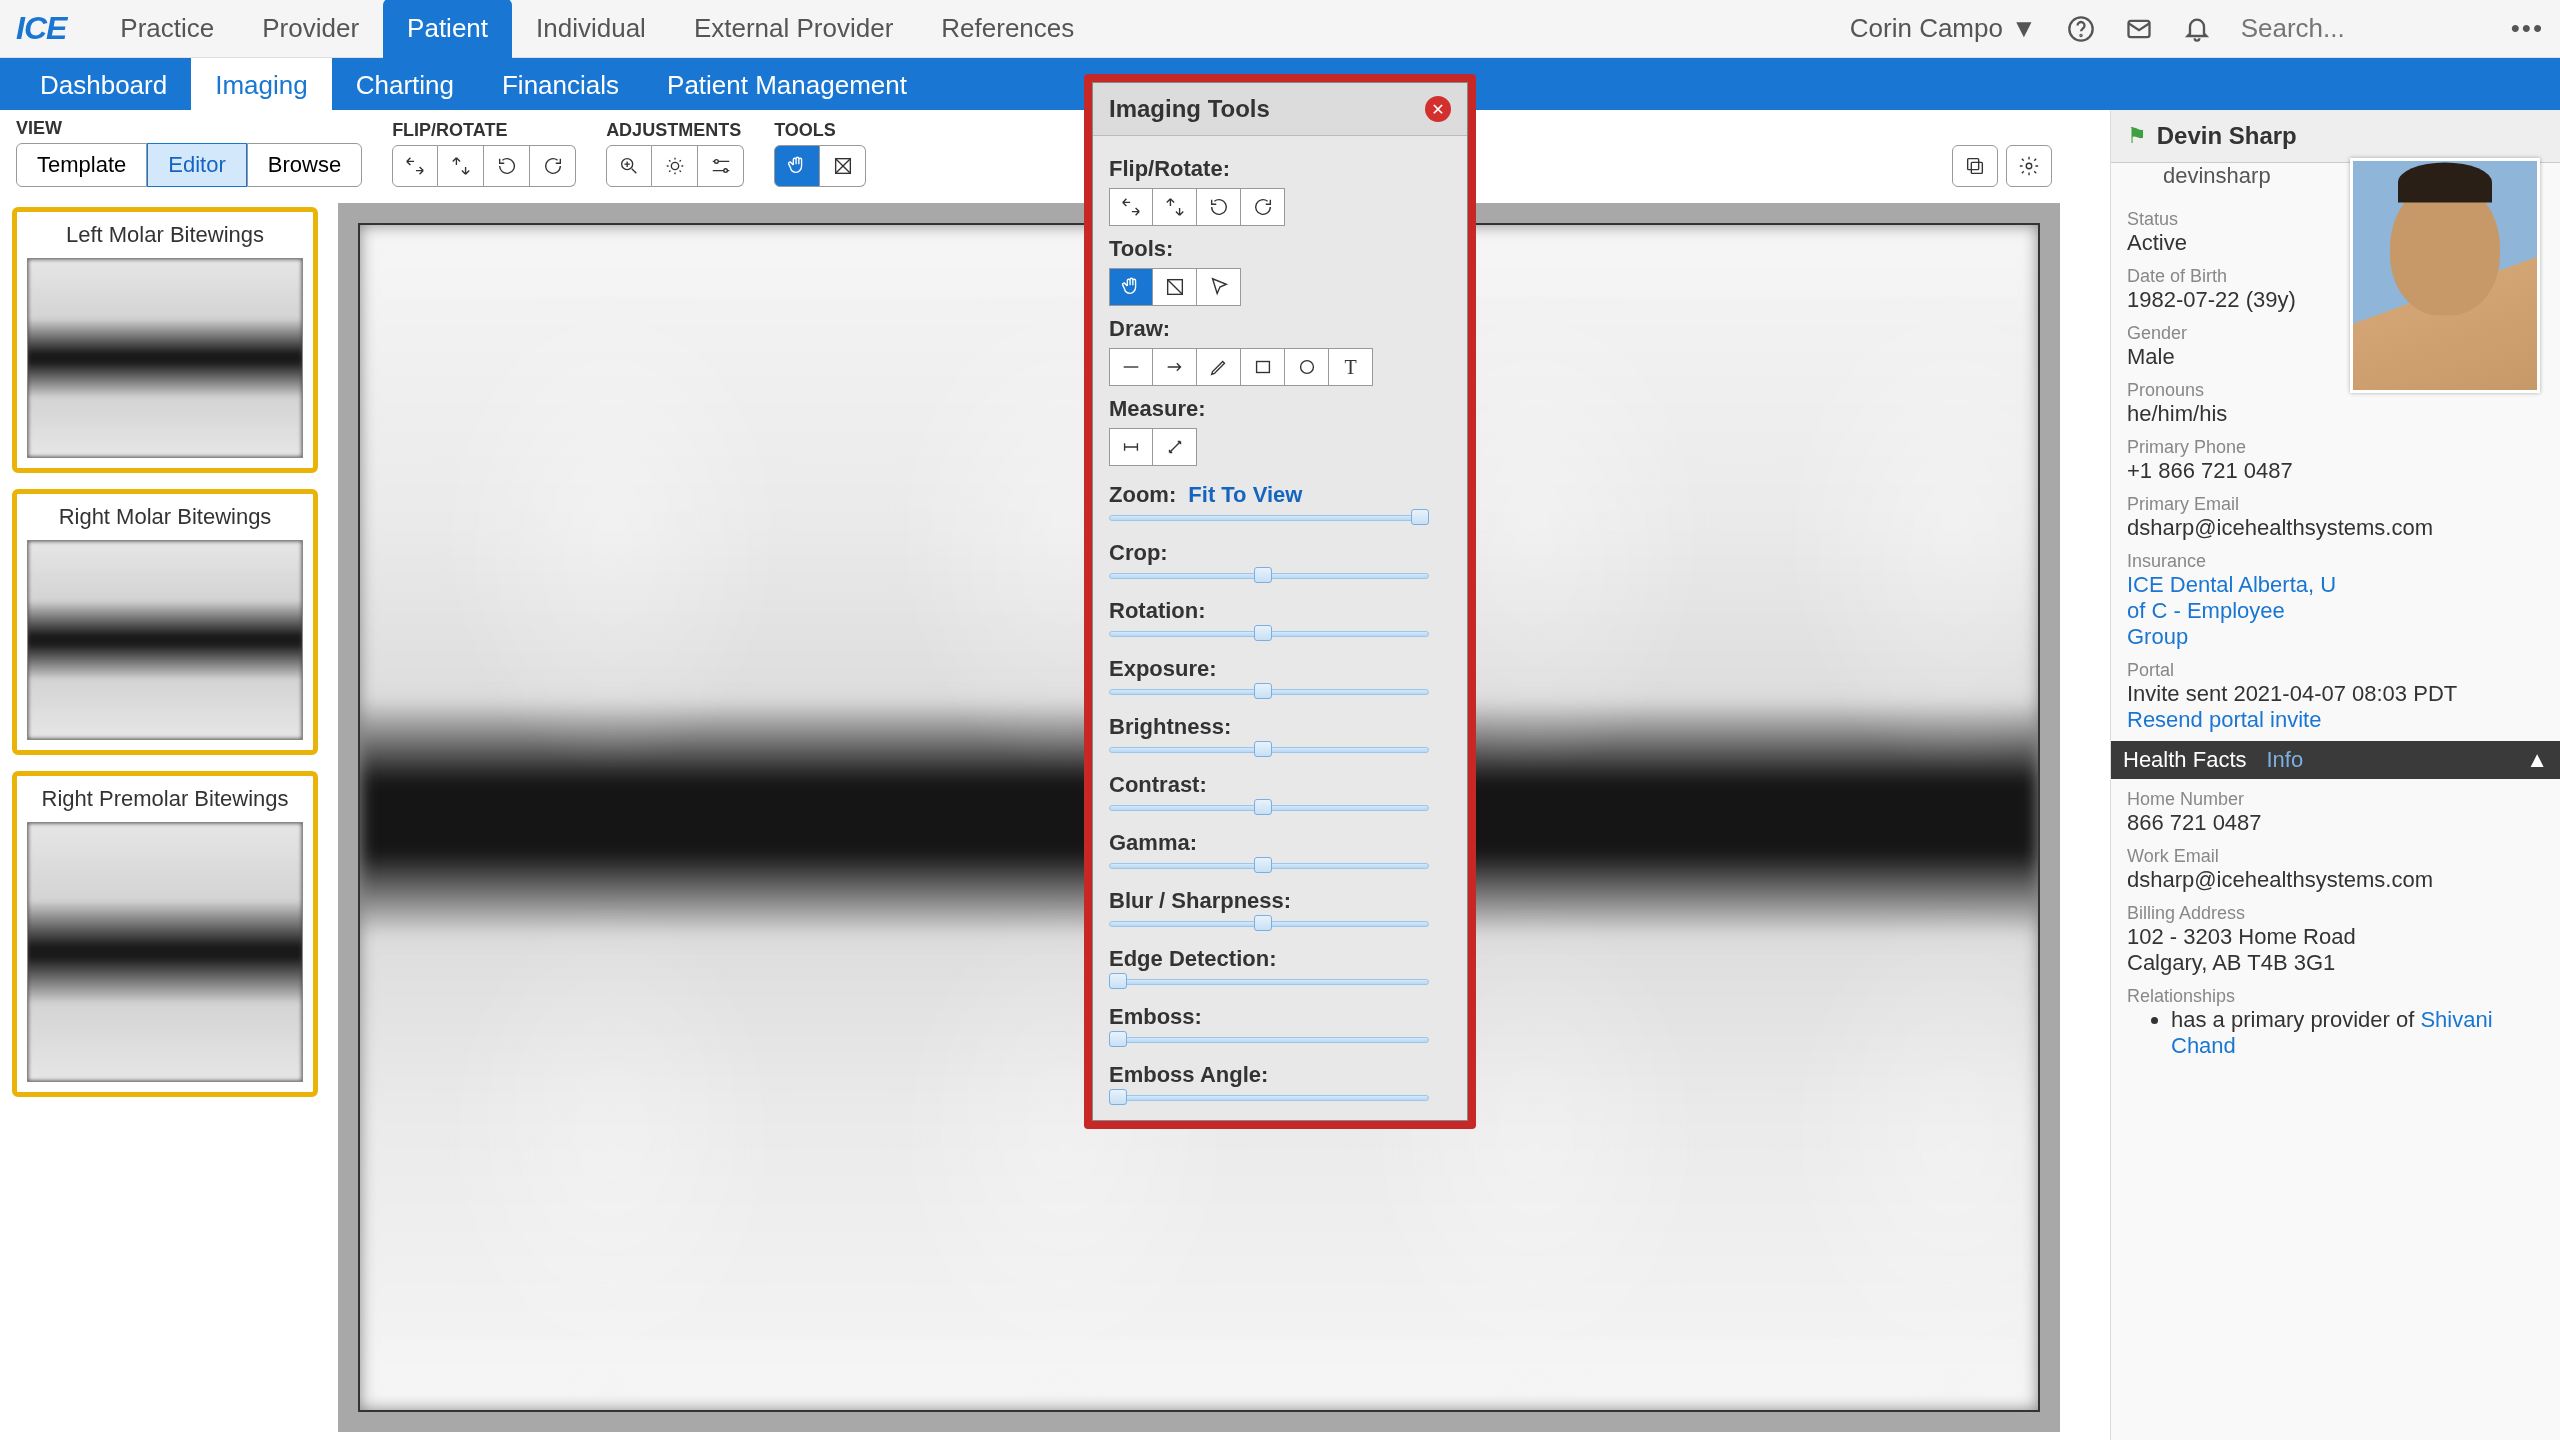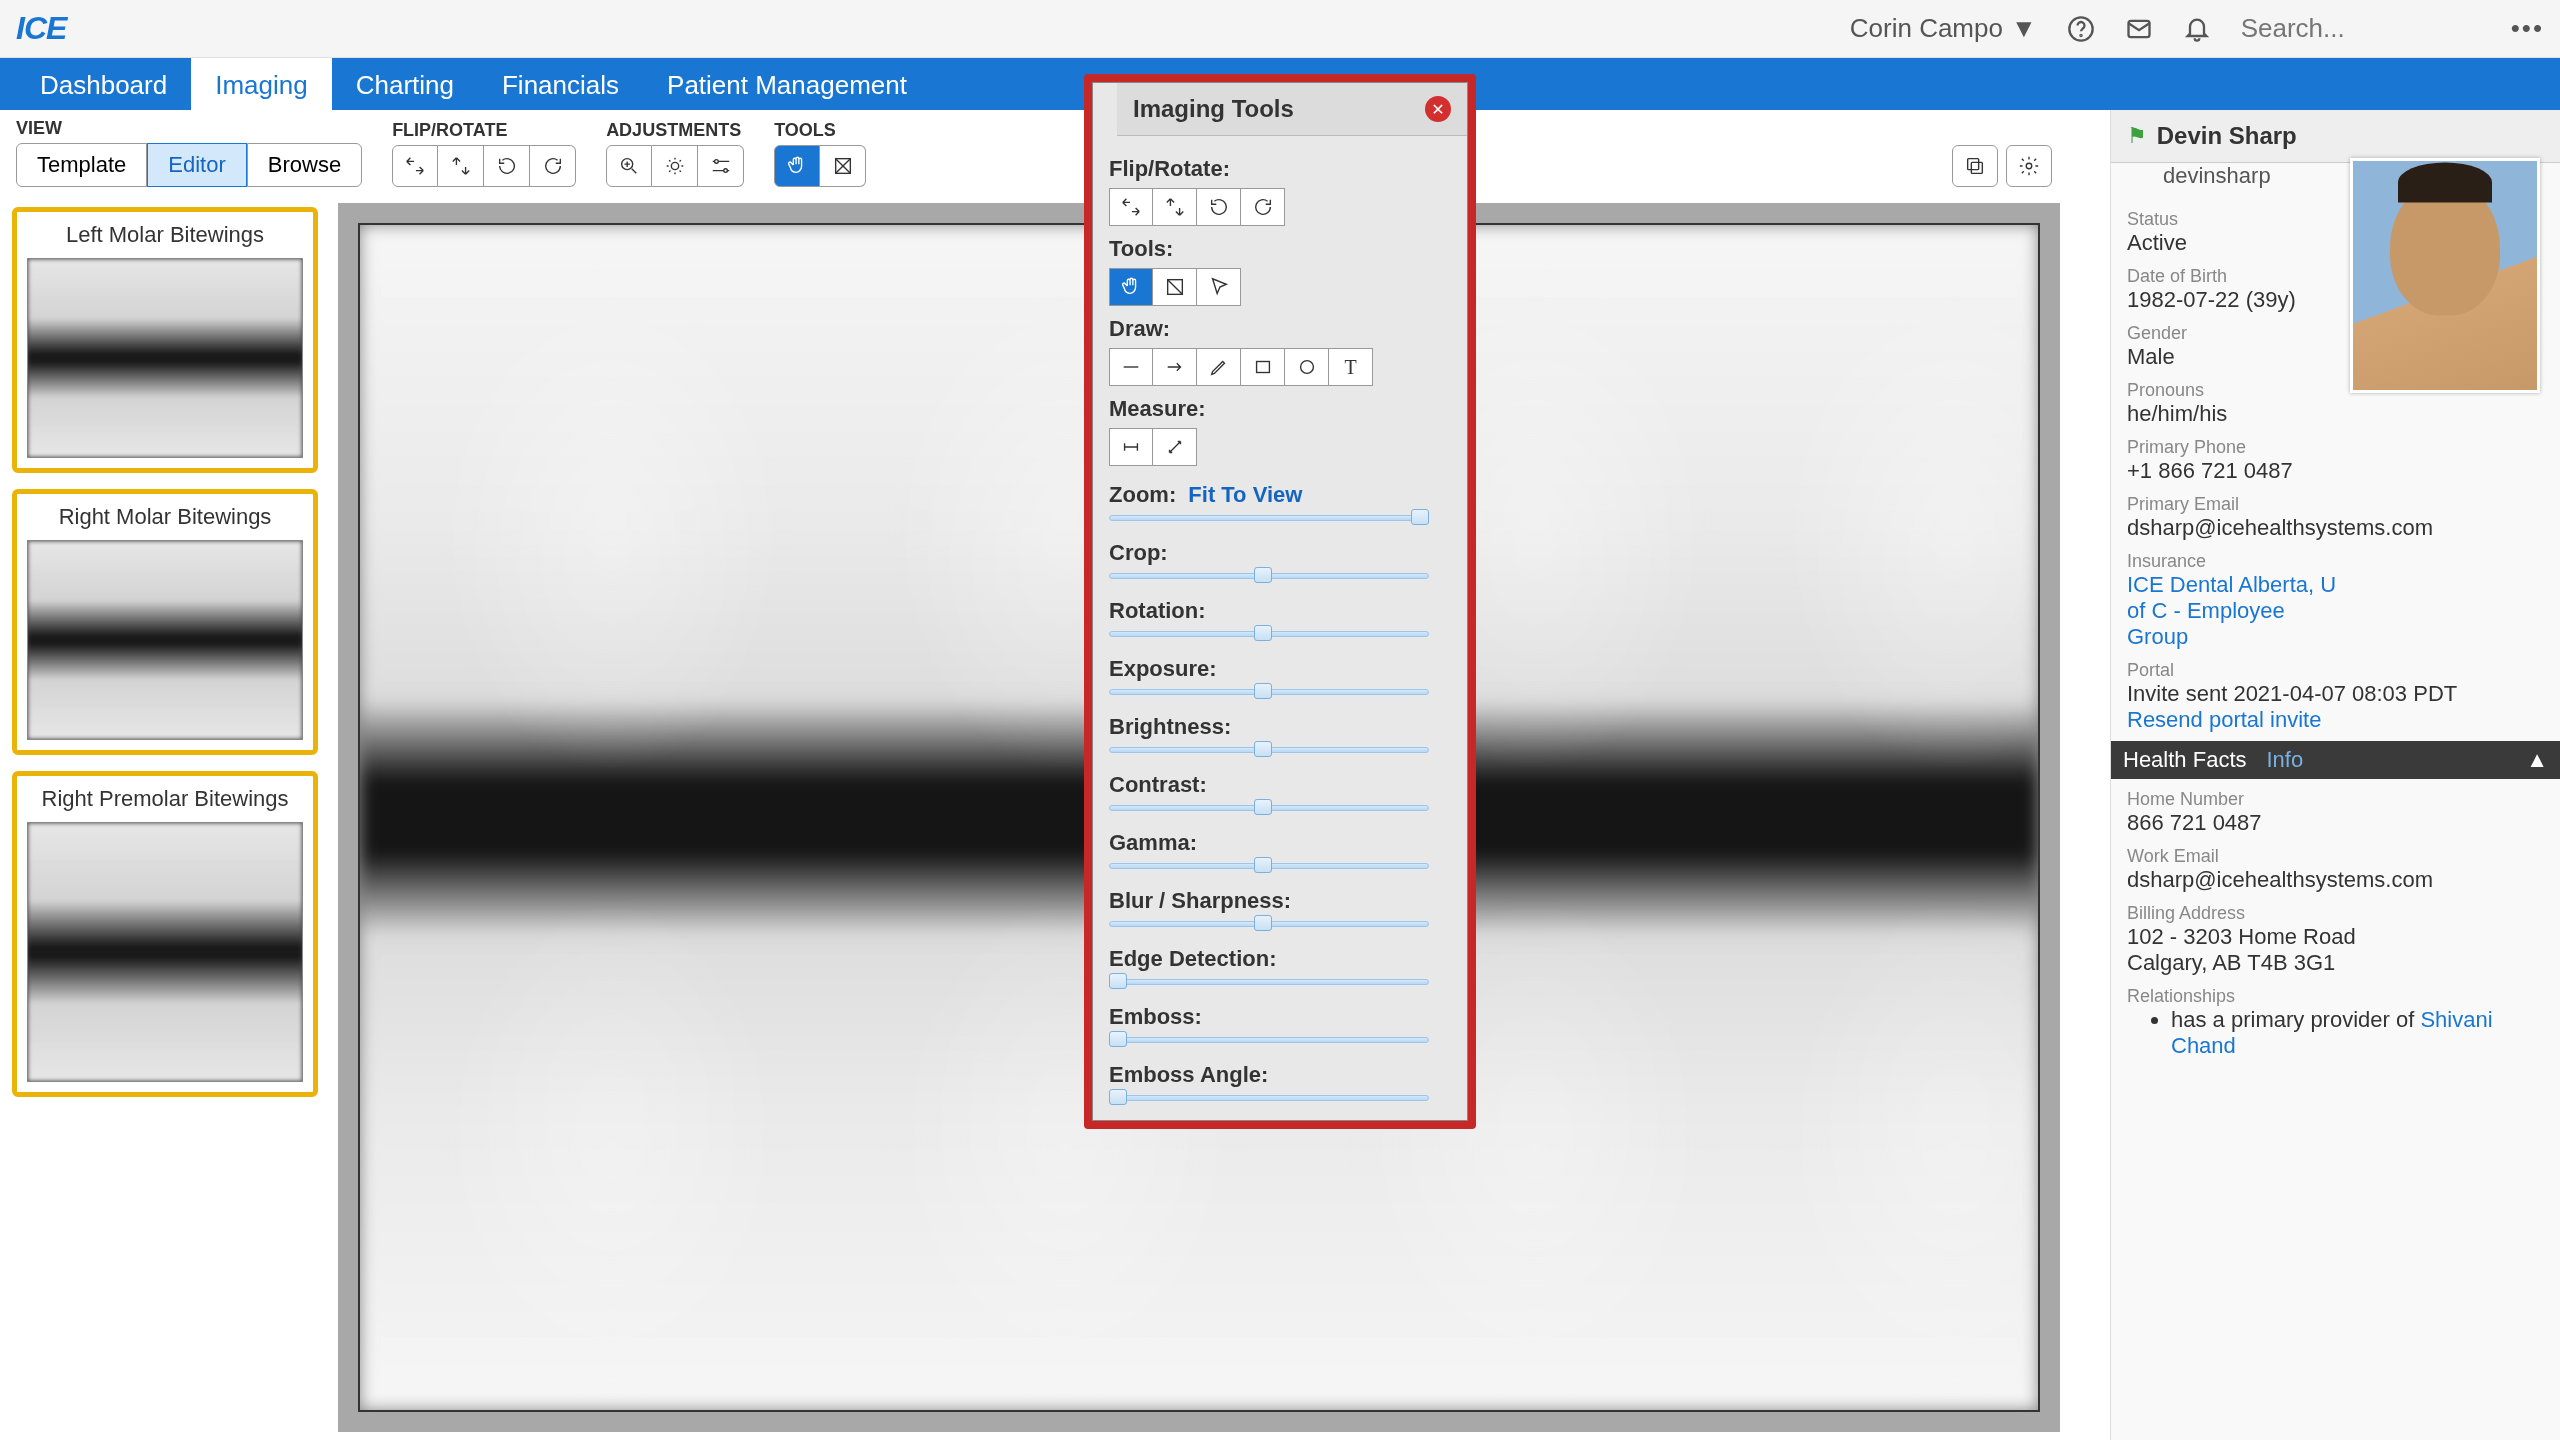--- a/index.html
+++ b/index.html
@@ -54,21 +54,21 @@
     .xray-thumb { width: 100%; height: 100%; background: linear-gradient(180deg, #ddd 0%, #ccc 30%, #222 48%, #222 52%, #ccc 70%, #ddd 100%); filter: blur(2px) contrast(1.1); }
     
     .viewer { flex: 1; background: #a8a8a8; position: relative; margin: 8px; }
     .viewer-inner { position: absolute; inset: 20px; background: #888; border: 2px solid #333; display: flex; align-items: center; justify-content: center; overflow: hidden; }
     .big-xray { width: 100%; height: 100%; background: linear-gradient(180deg, #f0f0f0 0%, #e5e5e5 25%, #d8d8d8 40%, #1a1a1a 47%, #1a1a1a 53%, #d8d8d8 60%, #e5e5e5 75%, #f0f0f0 100%); filter: blur(8px) contrast(1.05); }
     .tooth-overlay { position: absolute; inset: 0; background: radial-gradient(ellipse 18% 35% at 15% 25%, rgba(255,255,255,.35), transparent 60%), radial-gradient(ellipse 18% 35% at 42% 25%, rgba(255,255,255,.35), transparent 60%), radial-gradient(ellipse 18% 35% at 70% 25%, rgba(255,255,255,.35), transparent 60%), radial-gradient(ellipse 18% 35% at 95% 25%, rgba(255,255,255,.35), transparent 60%), radial-gradient(ellipse 18% 35% at 15% 78%, rgba(255,255,255,.3), transparent 60%), radial-gradient(ellipse 18% 35% at 42% 78%, rgba(255,255,255,.3), transparent 60%), radial-gradient(ellipse 18% 35% at 70% 78%, rgba(255,255,255,.3), transparent 60%), radial-gradient(ellipse 18% 35% at 95% 78%, rgba(255,255,255,.3), transparent 60%); filter: blur(6px); }
     
     
     .dialog { position: absolute; left: 1084px; top: 74px; width: 392px; background: #e8e8e8; border: 8px solid #c62828; border-radius: 4px; z-index: 100; }
     .dialog-inner { border: 1px solid #888; background: #e8e8e8; }
-    .dialog-header { display: flex; align-items: center; justify-content: space-between; padding: 12px 16px; background: #dcdcdc; border-bottom: 1px solid #bbb; margin-left: 24px; }
+    .dialog-header { display: flex; align-items: center; justify-content: space-between; padding: 12px 16px; background: #dcdcdc; border-bottom: 1px solid #bbb; }
     .dialog-title { font-size: 24px; font-weight: bold; }
     .dialog-close { width: 26px; height: 26px; border-radius: 50%; background: #d32f2f; color: #fff; display: flex; align-items: center; justify-content: center; font-size: 16px; cursor: pointer; }
     .dialog-body { padding: 12px 16px; }
     .dlg-section-label { font-size: 22px; font-weight: bold; margin-top: 8px; margin-bottom: 6px; }
     .dlg-btn-row { display: flex; gap: 0; margin-bottom: 10px; }
     .dlg-icon-btn { width: 44px; height: 38px; border: 1px solid #999; background: #fff; display: flex; align-items: center; justify-content: center; cursor: pointer; }
     .dlg-icon-btn + .dlg-icon-btn { border-left: none; }
     .dlg-icon-btn.active { background: #1976d2; color: #fff; }
     .dlg-slider-label { font-size: 22px; font-weight: bold; margin-top: 16px; margin-bottom: 2px; display: flex; }
     .dlg-slider-label .val { color: #1565c0; margin-left: 6px; }
@@ -95,20 +95,28 @@
     .rel-list { margin-left: 44px; list-style: disc; }
     
     .mini-svg { width: 22px; height: 22px; fill: none; stroke: #333; stroke-width: 1.5; }
     .icon-btn.active .mini-svg, .dlg-icon-btn.active .mini-svg { stroke: #fff; }
   </style>
 </head>
 <body>
 
 <div class="topbar">
   <div class="logo">ICE</div>
+  <div class="topnav">
+    <div class="topnav-item">Practice</div>
+    <div class="topnav-item">Provider</div>
+    <div class="topnav-item active">Patient</div>
+    <div class="topnav-item">Individual</div>
+    <div class="topnav-item">External Provider</div>
+    <div class="topnav-item">References</div>
+  </div>
   <div class="topbar-right">
     <div class="user-name">
       <span>Corin Campo</span>
       <span>▼</span>
     </div>
     <svg class="icon-svg" viewBox="0 0 24 24">
         <circle cx="12" cy="12" r="10"></circle>
         <path d="M9 9a3 3 0 1 1 4.5 2.6C12.5 12.5 12 13 12 14"></path>
         <circle cx="12" cy="17.5" r="0.5" fill="#555"></circle>
       </svg>

